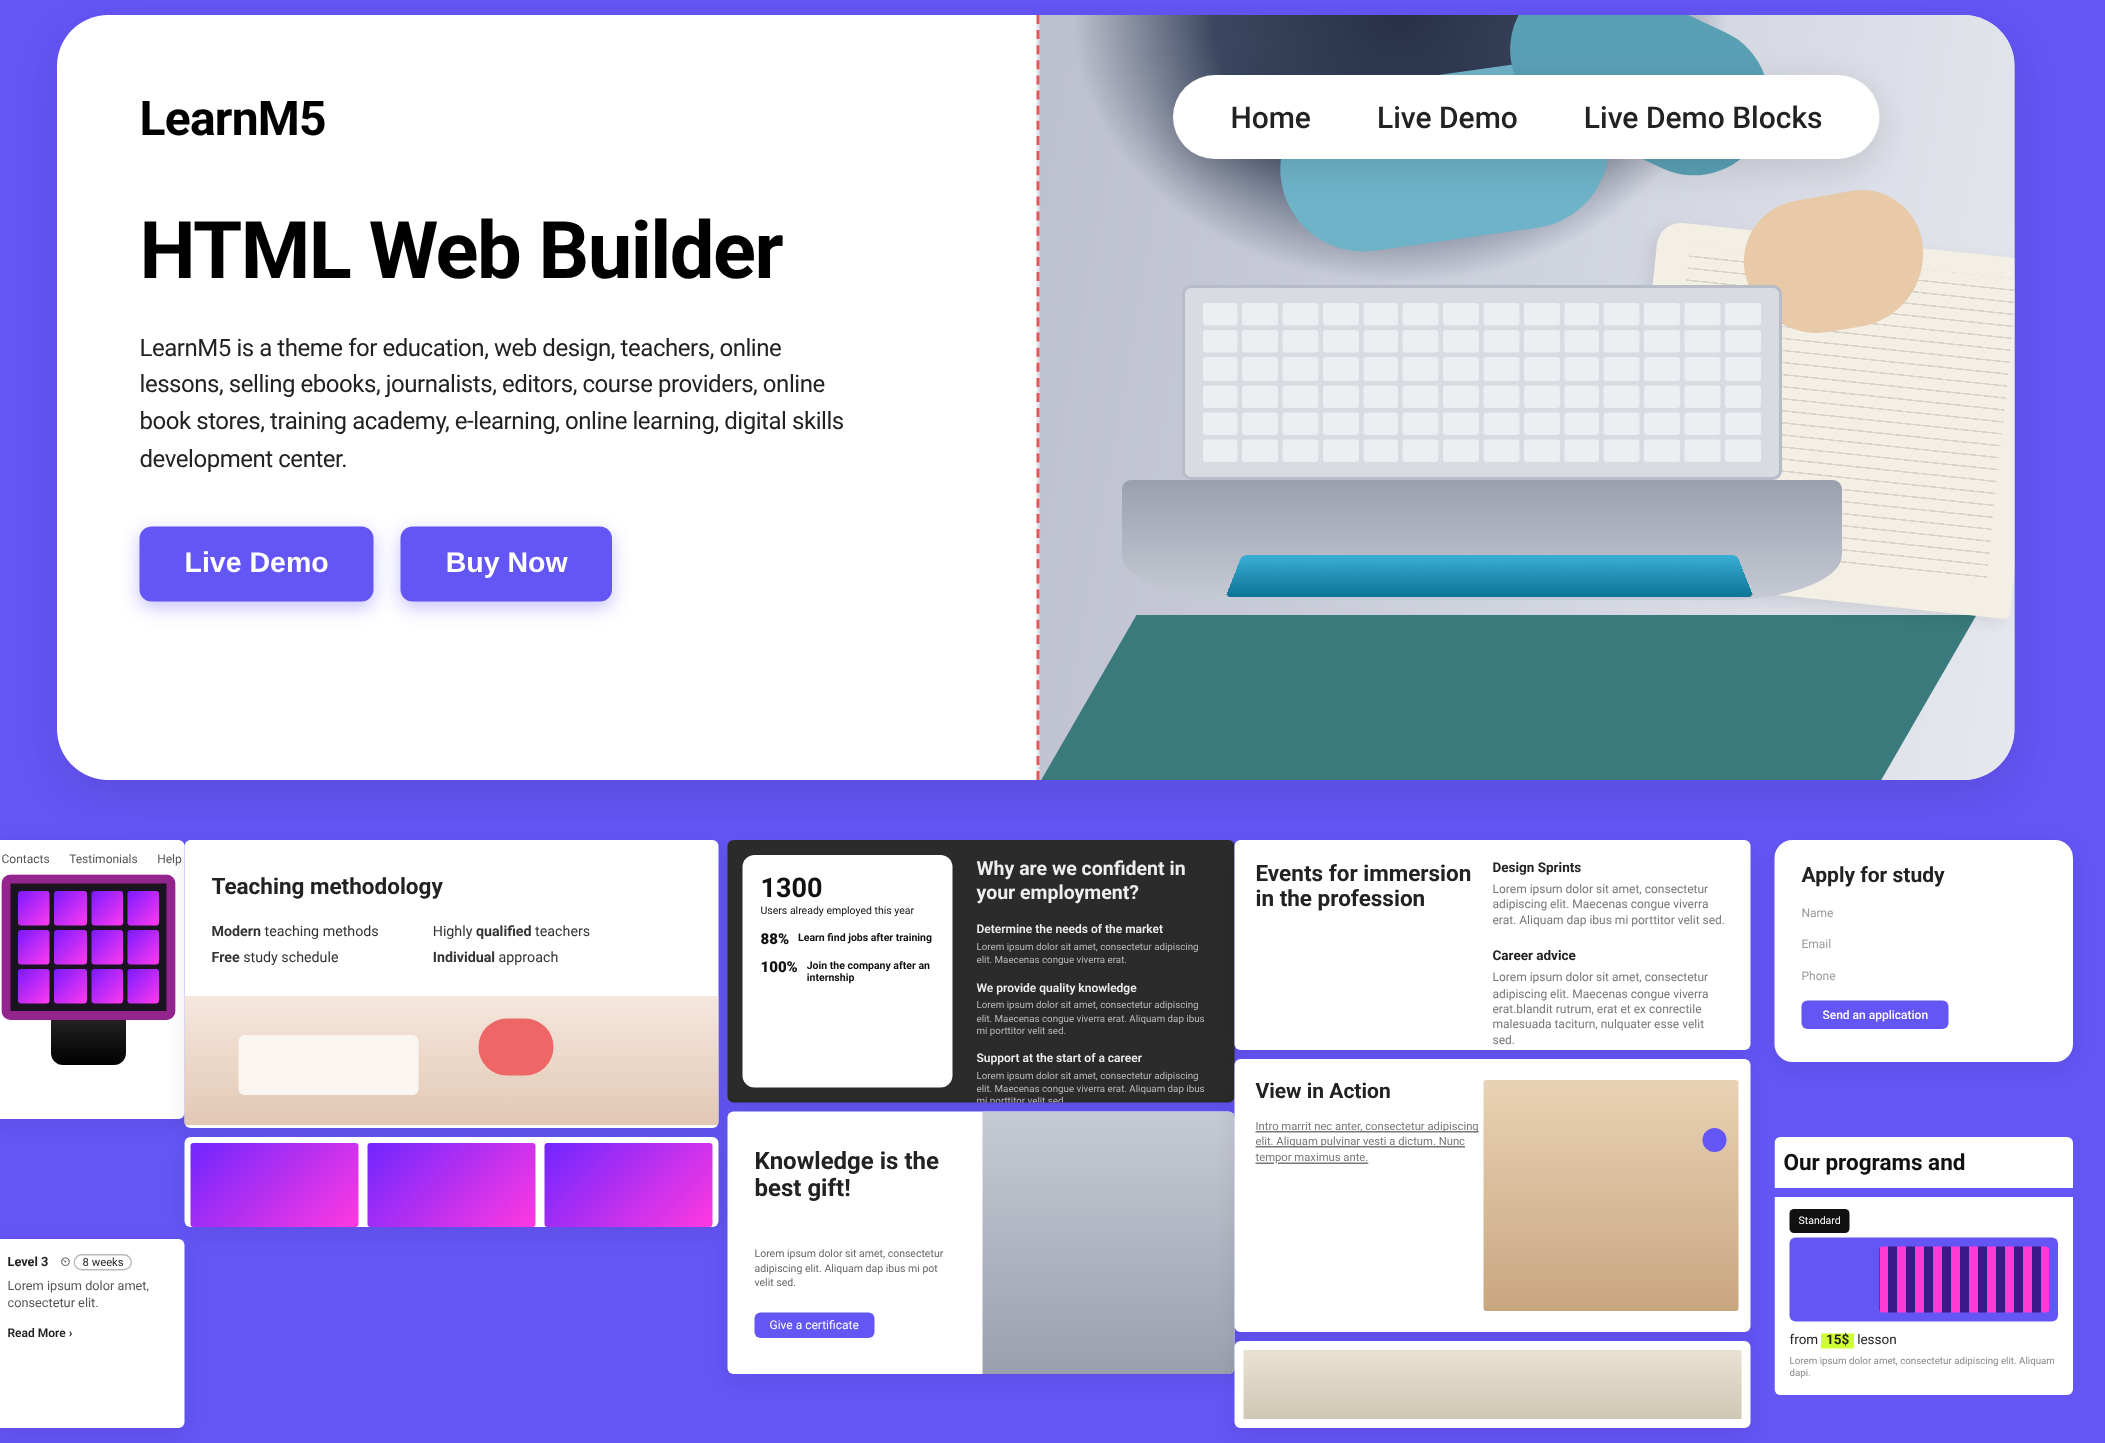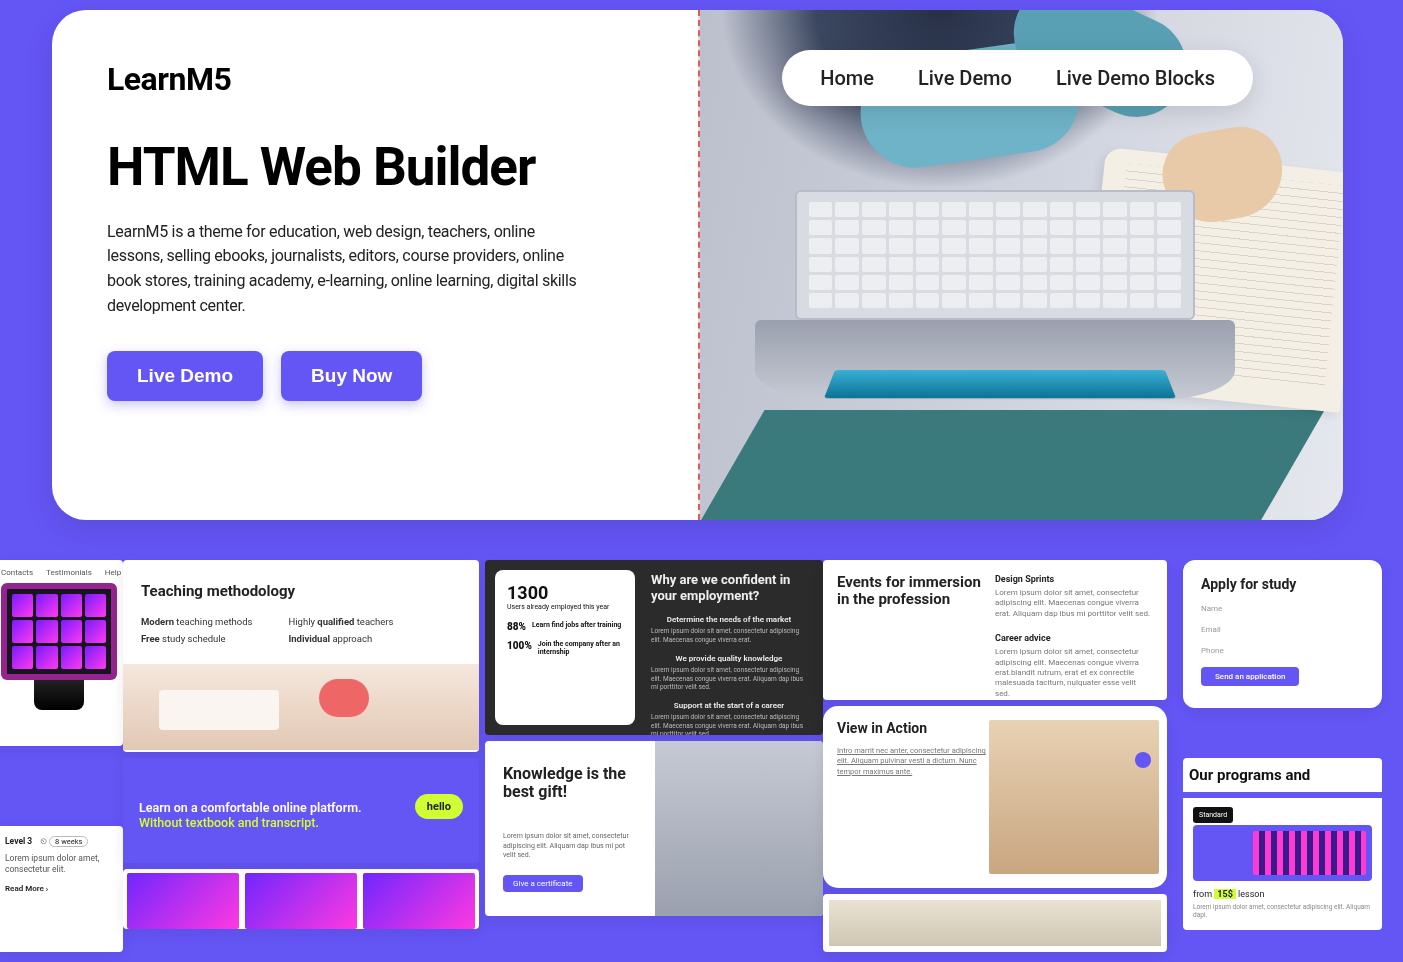--- a/index.html
+++ b/index.html
@@ -1,19 +1,19 @@
 <!DOCTYPE html>
 <html><head>
 <meta charset="utf-8">
 <style>
   * { box-sizing: border-box; margin: 0; padding: 0; }
   html, body { width: 1403px; height: 962px; font-family: -apple-system, BlinkMacSystemFont, "Segoe UI", Roboto, Helvetica, Arial, sans-serif; }
   body { background: #6455f5; overflow: hidden; }
 
-  .hero-wrap { padding: 10px 60px 40px 52px; }
+  .hero-wrap { padding: 10px 60px 40px 38px; }
   .hero { position: relative; background: #fff; border-radius: 34px; height: 510px; overflow: hidden; display: flex; box-shadow: 0 10px 30px rgba(0,0,0,.1); }
   .hero-left { width: 50%; padding: 50px 55px; }
   .brand { font-size: 32px; font-weight: 700; letter-spacing: -0.5px; margin-bottom: 42px; }
   .headline { font-size: 53px; font-weight: 700; letter-spacing: -1px; line-height: 1.05; margin-bottom: 24px; }
   .desc { font-size: 16px; line-height: 1.55; letter-spacing: -0.3px; color: #222; margin-bottom: 32px; max-width: 480px; }
   .btn-row { display: flex; gap: 18px; }
   .btn { background: #6455f5; color: #fff; font-size: 19px; font-weight: 600; border: 0; border-radius: 8px; padding: 14px 30px; cursor: pointer; box-shadow: 0 4px 12px rgba(100,85,245,.35); }
 
   .hero-right { position: relative; width: 50%; border-left: 2px dashed #e05a5a; background: linear-gradient(100deg,#bcbfcc 0%,#cfd3de 50%,#e6e8ee 100%); overflow: hidden; }
   
@@ -68,41 +68,41 @@
 
   
   .cC { width:338px; height:175px; background:#2b2b2b; color:#eee; display:flex; }
   .cC .statbox { background:#fff; color:#111; margin:10px 0 10px 10px; border-radius:8px; width:140px; padding:12px 12px;}
   .cC .statbox h2{font-size:18px;font-weight:700;}
   .cC .statbox small{font-size:7px;display:block;margin-bottom:10px;}
   .cC .statbox .row{display:flex;align-items:flex-start;gap:6px;font-size:7px;margin-bottom:8px;font-weight:bold;}
   .cC .statbox .row b{font-size:10px;}
   .cC .why{flex:1;padding:12px 16px;}
   .cC .why h3{font-size:13px;font-weight:700;margin-bottom:12px; line-height:1.2;}
-  .cC .why h5{font-size:8px;font-weight:600;margin-bottom:3px;text-align:center;}
+  .cC .why h5{font-size:8px;font-weight:600;margin-bottom:3px;}
   .cC .why p{font-size:6.5px;color:#bbb;line-height:1.3;margin-bottom:10px;}
 
   .cC2 { width:338px; height:175px; background:#fff; display:flex; }
   .cC2 .l{flex:1;padding:24px 18px;}
   .cC2 h3{font-size:16px;font-weight:700;line-height:1.15;margin-bottom:30px;}
   .cC2 p{font-size:7px;line-height:1.4;color:#666;margin-bottom:14px;}
   .cC2 .btnx{background:#6455f5;color:#fff;font-size:8px;padding:4px 10px;border-radius:4px;display:inline-block;}
   .cC2 .r{width:168px;background:linear-gradient(#c6cad4,#9aa0ae);}
 
   .colC { width:338px; display:flex; flex-direction:column; gap:6px;}
 
   
   .colD { width:350px; display:flex; flex-direction:column; gap:6px;}
   .cD1 { height:145px; background:#fff; display:flex; padding:14px 14px;}
   .cD1 .l{flex:1;}
   .cD1 .l h3{font-size:15px;font-weight:700;line-height:1.15;}
   .cD1 .r{flex:1;font-size:8px;}
   .cD1 .r h5{font-size:9px;font-weight:700;margin-bottom:4px;}
   .cD1 .r p{color:#777;line-height:1.3;margin-bottom:14px;}
-  .cD2 { height:188px; background:#fff; display:flex; padding:14px 0 14px 14px;border-radius:15px;}
+  .cD2 { height:188px; background:#fff; display:flex; padding:14px 0 14px 14px;}
   .cD2 .l{flex:1;}
   .cD2 .l h3{font-size:14px;font-weight:700;margin-bottom:10px;}
   .cD2 .l p{font-size:7.5px;color:#777;line-height:1.35;max-width:150px;text-decoration:underline;}
   .cD2 .r{width:170px;position:relative;background:linear-gradient(#e9d2b4,#c8a680);border-radius:2px;margin-right:8px;}
   .cD2 .r .play{position:absolute;right:8px;top:32px;width:16px;height:16px;background:#6455f5;border-radius:50%;}
   .cD3 { height:60px; background:#fff; padding:6px;}
   .cD3 div{width:100%;height:100%;background:linear-gradient(#e9e2d3,#cfc7b3);}
 
   
   .colE { width:215px; display:flex; flex-direction:column; gap:34px; padding-left:10px;}
@@ -282,25 +282,20 @@
           <p><b>Modern</b> <span>teaching methods</span></p>
           <p><b>Free</b> study schedule</p>
         </div>
         <div>
           <p>Highly <b>qualified</b> teachers</p>
           <p><b>Individual</b> approach</p>
         </div>
       </div>
       <div class="photo"></div>
     </div>
-    <div class="card cB2">
-      <p>Learn on a comfortable online platform.</p>
-      <p class="yl">Without textbook and transcript.</p>
-      <div class="badge">hello</div>
-    </div>
     <div class="card cB3">
         <div></div>
         <div></div>
         <div></div>
       </div>
   </div>
 
   <div class="colC">
     <div class="card cC">
       <div class="statbox">

